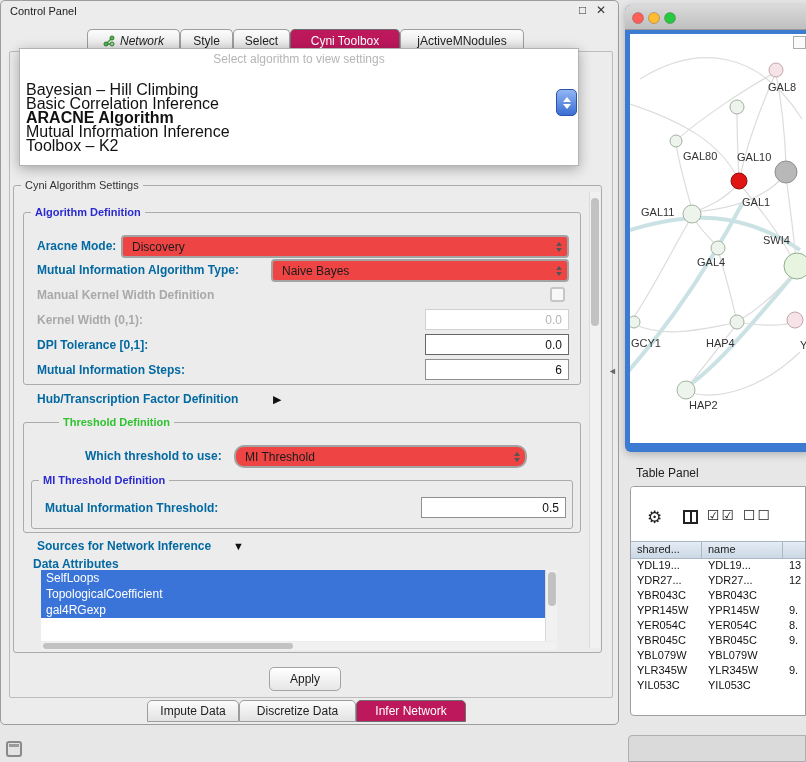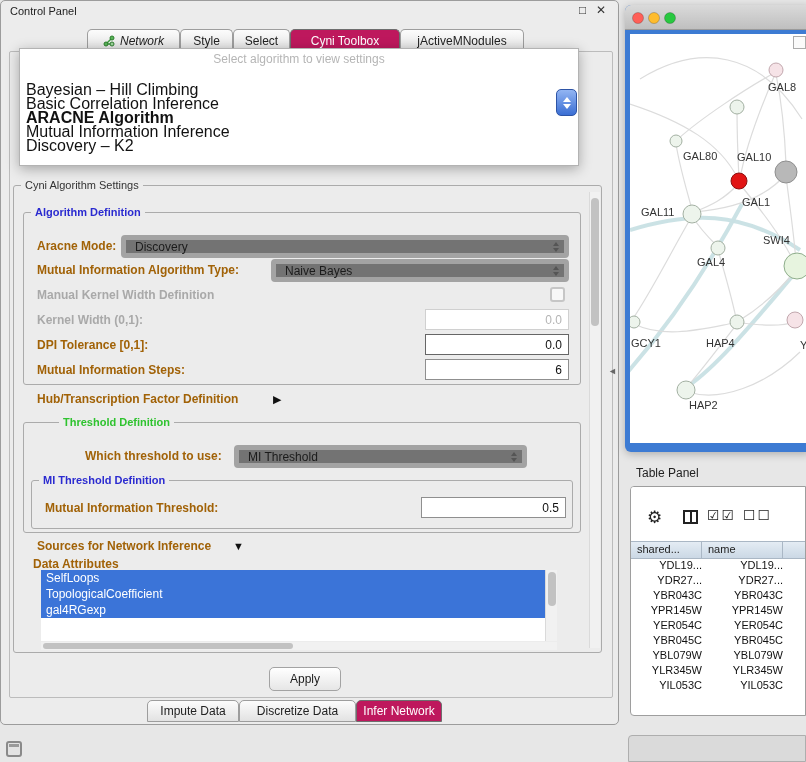--- a/index.html
+++ b/index.html
@@ -32,24 +32,24 @@
       display:flex;flex-direction:column;align-items:center;justify-content:center;gap:2px;box-sizing:border-box;}
   .wtri-u{width:0;height:0;border-left:4px solid transparent;border-right:4px solid transparent;border-bottom:5px solid #fff;}
   .wtri-d{width:0;height:0;border-left:4px solid transparent;border-right:4px solid transparent;border-top:5px solid #fff;}
 
   
   .group{position:absolute;border:1px solid #ababab;border-radius:3px;box-sizing:border-box;}
   .gtitle{position:absolute;font-size:11px;background:#ececec;padding:0 4px;white-space:nowrap;}
   .blue{color:#2b2bd0;font-weight:bold;}
   .green{color:#2fc32f;font-weight:bold;}
 
-  .lbl{position:absolute;font-size:12px;font-weight:bold;color:#a16207;white-space:nowrap;}
+  .lbl{position:absolute;font-size:12px;font-weight:bold;color:#0369a1;white-space:nowrap;}
   .lbl.dis{color:#a9a9a9;}
 
-  .combo{position:absolute;height:23px;background:#737373;border:5px solid #a3a3a3;border-radius:4px;
+  .combo{position:absolute;height:23px;background:#ef4444;border:2px solid #a3a3a3;border-radius:4px;
       font-size:12px;display:flex;align-items:center;padding-left:9px;box-sizing:border-box;}
   .combo .cval{flex:1;}
   .arr{display:flex;flex-direction:column;align-items:center;gap:2px;margin-right:5px;}
   .tri-u{width:0;height:0;border-left:3.5px solid transparent;border-right:3.5px solid transparent;border-bottom:4px solid #555;}
   .tri-d{width:0;height:0;border-left:3.5px solid transparent;border-right:3.5px solid transparent;border-top:4px solid #555;}
 
   input.field{position:absolute;height:21px;box-sizing:border-box;border:1px solid #8f8f8f;background:#fff;
       font:12px "Liberation Sans","DejaVu Sans",sans-serif;text-align:right;padding-right:6px;color:#111;}
   input.field.dis{color:#b5b5b5;border-color:#d0d0d0;}
   .checkbox{position:absolute;width:15px;height:15px;border:2px solid #c6c6c6;border-radius:3px;background:#f8f8f8;box-sizing:border-box;}
@@ -85,21 +85,21 @@
       border:1px solid #9e9e9e;border-radius:4px 0 0 4px;box-sizing:border-box;overflow:hidden;}
   .tp-toolbar{position:absolute;left:0;top:0;width:100%;height:50px;background:#fff;}
   .gear{position:absolute;left:16px;top:20px;font-size:17px;color:#222;}
   .colicon{position:absolute;left:52px;top:23px;width:15px;height:14px;border:2px solid #222;box-sizing:border-box;}
   .colicon div{position:absolute;left:5px;top:0;width:2px;height:100%;background:#222;}
   .cbpair{position:absolute;top:20px;font-size:14px;color:#222;letter-spacing:2px;}
   .thead{position:absolute;left:0;top:54px;width:220px;height:16px;display:flex;
       background:linear-gradient(#e4ecf4,#cbd8e5);border-top:1px solid #aab7c5;border-bottom:1px solid #aab7c5;}
   .th{font-size:11px;color:#222;border-right:1px solid #aab7c5;box-sizing:border-box;padding:1px 0 0 6px;}
   .trow{position:absolute;left:0;width:220px;height:15px;display:flex;font-size:11px;color:#111;}
-  .td{box-sizing:border-box;padding:1px 0 0 6px;white-space:nowrap;overflow:hidden;text-align:right;}
+  .td{box-sizing:border-box;padding:1px 0 0 6px;white-space:nowrap;overflow:hidden;}
 
   .br-strip{position:absolute;left:628px;top:735px;width:178px;height:27px;background:#dadada;
       border:1px solid #aeaeae;border-radius:4px 0 0 0;box-sizing:border-box;}
   .dock-icon{position:absolute;left:6px;top:741px;width:16px;height:16px;border:2px solid #8a8a8a;border-radius:3px;
       background:#e3e3e3;box-sizing:border-box;}
   .dock-icon div{position:absolute;left:1px;top:1px;width:10px;height:3px;background:#9a9a9a;}
   .collapse-arrow{position:absolute;left:608px;top:366px;font-size:9px;color:#666;}
 </style>
 </head>
 <body>
@@ -135,21 +135,21 @@
     <div class="tab" style="left:399px;width:124px;">
       <span>jActiveMNodules</span>
     </div>
 
     <div class="popup">
       <div class="ph">Select algorithm to view settings</div>
       <div class="op" style="top:34px;">Bayesian – Hill Climbing</div>
       <div class="op" style="top:48px;">Basic Correlation Inference</div>
       <div class="op sel" style="top:62px;">ARACNE Algorithm</div>
       <div class="op" style="top:76px;">Mutual Information Inference</div>
-      <div class="op" style="top:90px;">Discovery – K2</div>
+      <div class="op" style="top:90px;">Toolbox – K2</div>
     </div>
     <div class="combo-frag">
       <div class="wtri-u"></div>
       <div class="wtri-d"></div>
     </div>
 
     <div class="group" style="left:12px;top:184px;width:589px;height:468px;"></div>
     <div class="gtitle" style="left:20px;top:178px;color:#333;">Cyni Algorithm Settings</div>
 
     <div class="vscroll" style="left:588px;top:191px;width:11px;height:456px;">
@@ -189,21 +189,21 @@
     <div class="lbl" style="left:36px;top:362px;">Mutual Information Steps:</div>
     <input class="field" style="left: 424px; top: 358px; width: 144px;" readonly="" value="6">
 
     <div class="lbl" style="left:36px;top:391px;">Hub/Transcription Factor Definition</div>
     <div class="expander-arrow" style="left:272px;top:392px;">▶</div>
 
     <div class="group" style="left:22px;top:421px;width:558px;height:111px;"></div>
     <div class="gtitle green" style="left:30px;top:415px;margin-left:28px;">Threshold Definition</div>
 
     <div class="lbl" style="left:84px;top:448px;">Which threshold to use:</div>
-    <div class="combo" style="left:233px;top:444px;width:293px;">
+    <div class="combo" style="left:233px;top:444px;width:293px;border-radius:10px;">
       <span class="cval">MI Threshold</span>
       <span class="arr">
           <span class="tri-u"></span>
           <span class="tri-d"></span>
         </span>
     </div>
 
     <div class="group" style="left:30px;top:479px;width:542px;height:49px;"></div>
     <div class="gtitle blue" style="left:38px;top:473px;">MI Threshold Definition</div>
 
@@ -229,21 +229,21 @@
     <div class="apply-btn">
       <span>Apply</span>
     </div>
 
     <div class="tab btab" style="left:146px;width:92px;">
       <span>Impute Data</span>
     </div>
     <div class="tab btab" style="left:238px;width:117px;">
       <span>Discretize Data</span>
     </div>
-    <div class="tab btab sel" style="left:355px;width:86px;">
+    <div class="tab btab sel" style="left:355px;width:110px;">
       <span>Infer Network</span>
     </div>
   </div>
 
   <div class="collapse-arrow">◄</div>
 
   <div class="netwin">
     <div class="net-titlebar">
       <svg width="60" height="25">
         <circle cx="13" cy="13" r="5.5" stroke="rgba(0,0,0,.2)" fill="#ff5f57"></circle>

